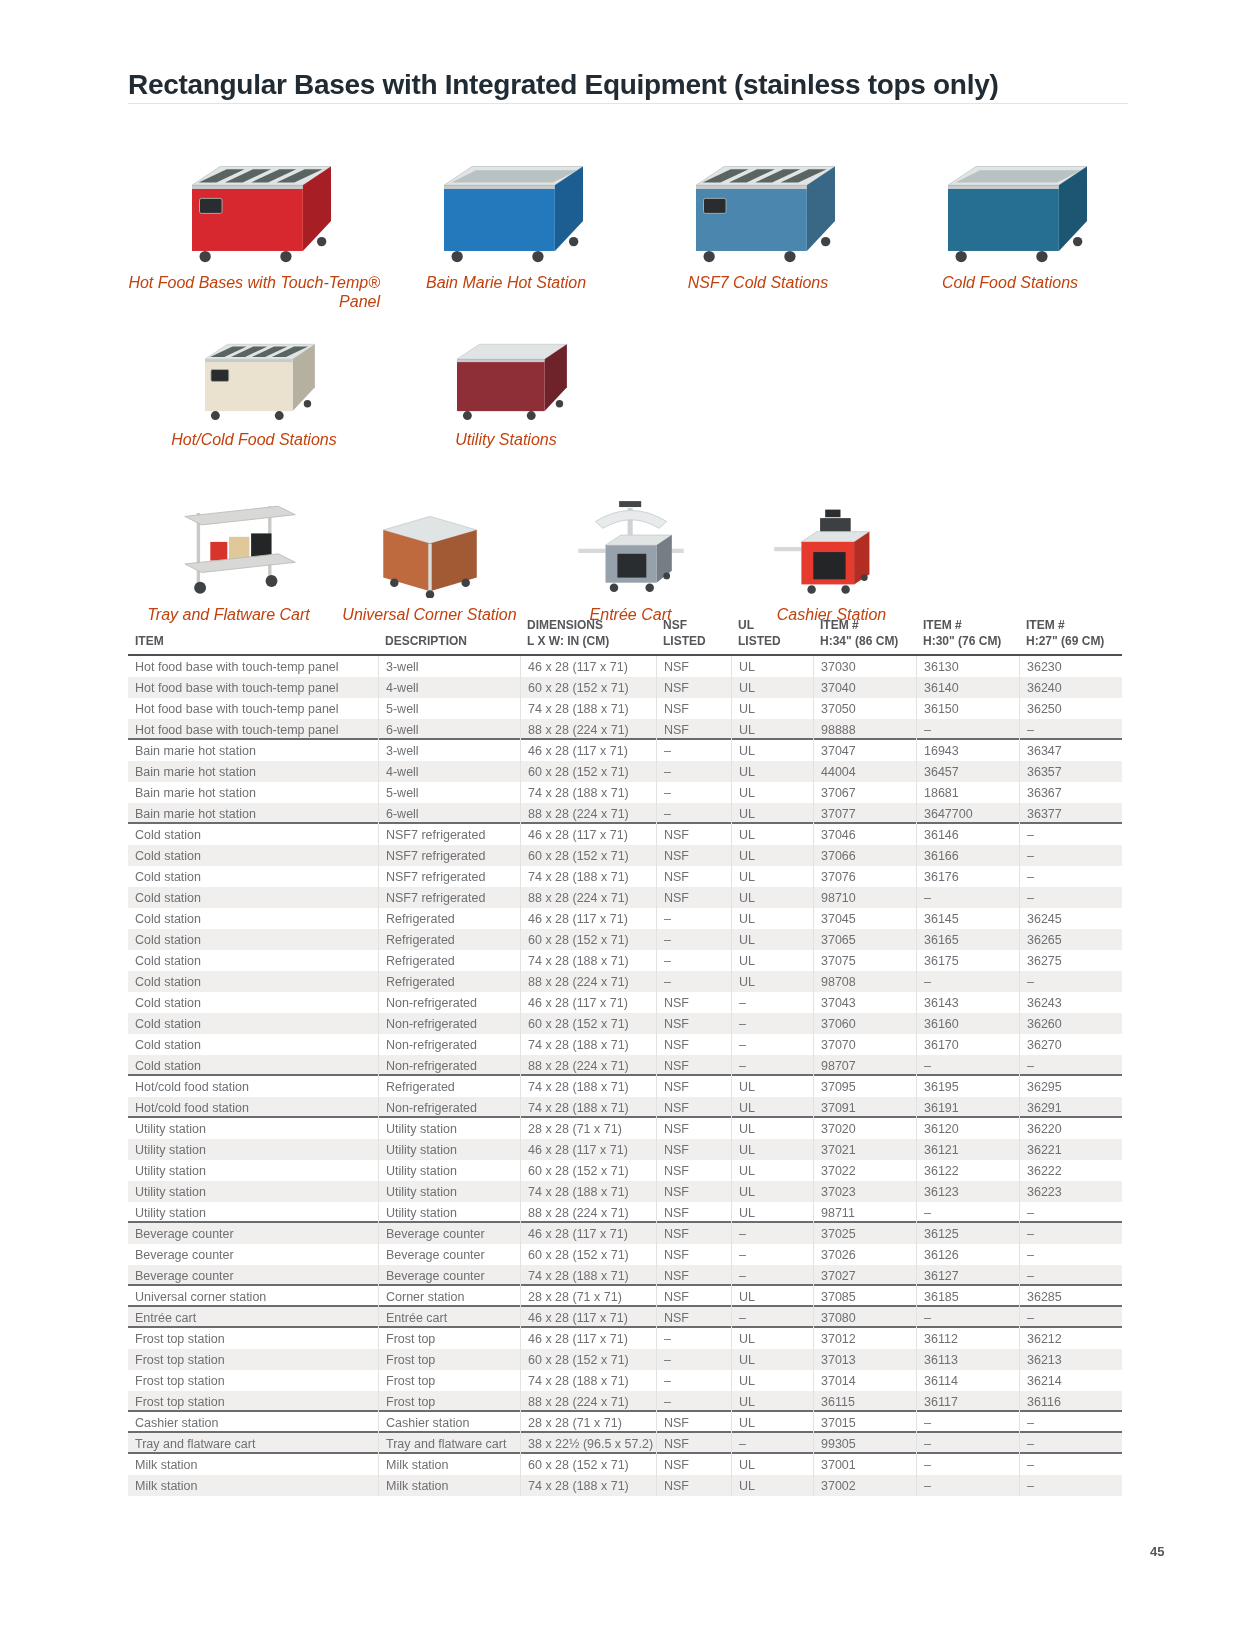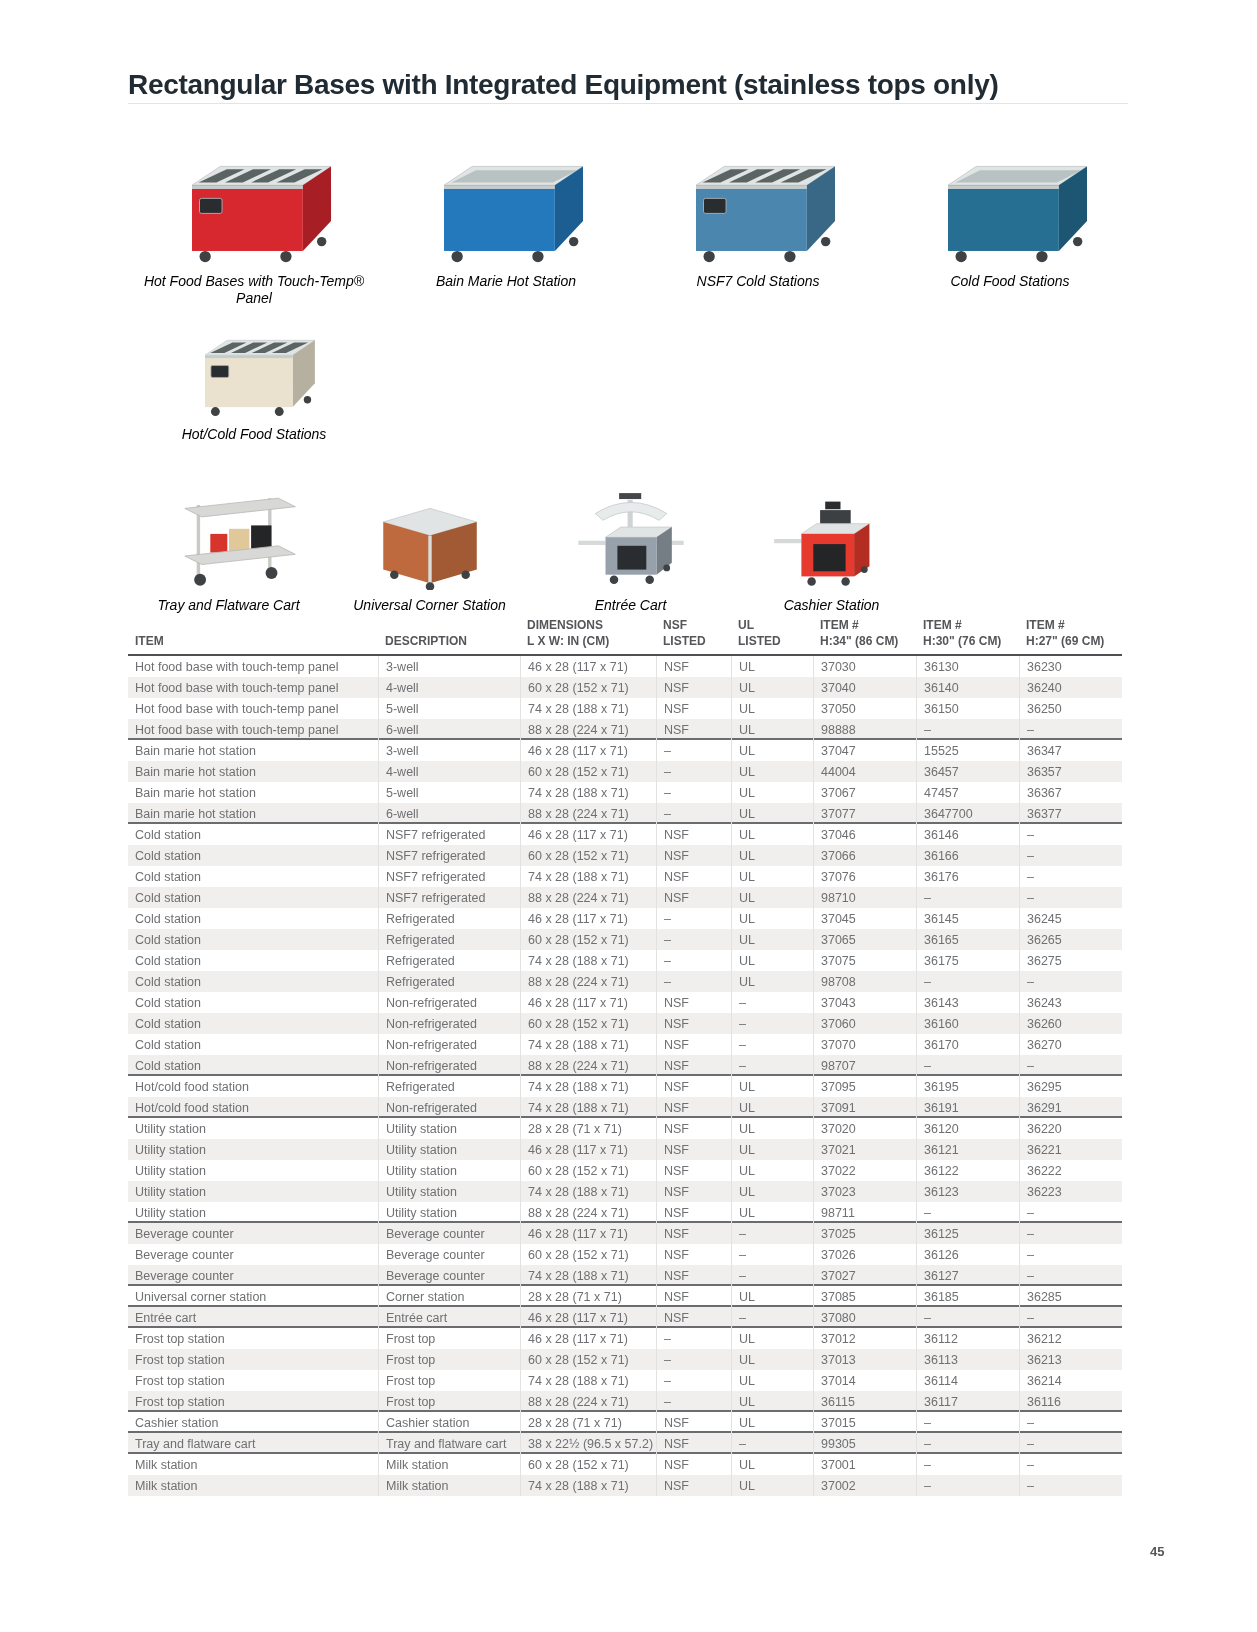--- a/index.html
+++ b/index.html
@@ -9,21 +9,21 @@
          color:#212b34;letter-spacing:-0.3px;}
   .rule{position:absolute;left:128px;top:103px;width:1000px;height:1px;background:#e4e4e2;}
   .gallery{position:absolute;left:128px;top:126px;width:1008px;}
   .g-row{display:flex;}
   .g-cell{width:252px;display:flex;flex-direction:column;align-items:center;}
   .g-row.five .g-cell{width:201px;}
   .g-img{display:flex;align-items:flex-end;justify-content:center;}
   .r0 .g-img{height:124px;width:208px;margin-top:16px;}
   .r1 .g-img{height:98px;width:196px;margin-top:14px;}
   .r2 .g-img{height:126px;width:170px;margin-top:22px;}
-  .g-cap{margin-top:7px;font-size:14px;font-style:italic;color:#000000;text-align:center;
+  .g-cap{margin-top:7px;font-size:16px;font-style:italic;color:#c2410c;text-align:right;
          line-height:1.2;}
   .table{position:absolute;left:128px;top:618px;width:994px;color:#6f7073;font-size:12.5px;}
   .thead{display:grid;grid-template-columns:250px 142px 136px 75px 82px 103px 103px 103px;
          align-items:end;border-bottom:2px solid #4f5053;padding-bottom:5px;
          color:#55565a;font-weight:700;font-size:12px;}
   .th{padding-left:7px;line-height:1.3;}
   .tbody .trow{display:grid;grid-template-columns:250px 142px 136px 75px 82px 103px 103px 103px;
          height:21px;align-items:stretch;}
   .tbody .trow:nth-child(even){background:#f0efed;}
   .trow.sep{box-shadow:inset 0 -2px 0 #6b6c6f;}
@@ -128,20 +128,35 @@
               <rect x="34" y="46" width="118" height="70" fill="#eae2cf"></rect>
               <rect x="34" y="46" width="118" height="4" fill="#c6cccc"></rect>
               <rect x="42" y="60" width="24" height="16" rx="2" fill="#2a2d2f" stroke="#aab0b0"></rect>
               <circle cx="48" cy="122" r="6" fill="#3f4245"></circle>
               <circle cx="134" cy="122" r="6" fill="#3f4245"></circle>
               <circle cx="172" cy="106" r="5" fill="#3f4245"></circle>
             </svg>
           </div>
           <div class="g-cap">Hot/Cold Food Stations</div>
         </div>
+        <div class="g-cell">
+          <div class="g-img">
+            <svg viewBox="0 0 200 132" width="100%" height="100%" preserveAspectRatio="xMidYMax meet">
+              <polygon points="34,46 64,26 182,26 152,46" fill="#e0e4e4" stroke="#c6cccc" stroke-width="1"></polygon>
+              <polygon points="152,46 182,26 182,84 152,116" fill="#8e2e37"></polygon>
+              <polygon points="152,46 182,26 182,84 152,116" fill="rgba(0,0,0,0.22)"></polygon>
+              <rect x="34" y="46" width="118" height="70" fill="#8e2e37"></rect>
+              <rect x="34" y="46" width="118" height="4" fill="#c6cccc"></rect>
+              <circle cx="48" cy="122" r="6" fill="#3f4245"></circle>
+              <circle cx="134" cy="122" r="6" fill="#3f4245"></circle>
+              <circle cx="172" cy="106" r="5" fill="#3f4245"></circle>
+            </svg>
+          </div>
+          <div class="g-cap">Utility Stations</div>
+        </div>
       </div>
       <div class="g-row r2 five">
         <div class="g-cell">
           <div class="g-img">
             <svg viewBox="0 0 200 132" width="100%" height="100%" preserveAspectRatio="xMidYMax meet">
               <rect x="62" y="32" width="4" height="84" fill="#c9c9c7"></rect>
               <rect x="146" y="24" width="4" height="84" fill="#c9c9c7"></rect>
               <rect x="78" y="66" width="20" height="22" fill="#d7352c"></rect>
               <rect x="100" y="60" width="24" height="28" fill="#e0c89a"></rect>
               <rect x="126" y="56" width="24" height="32" fill="#232527"></rect>
@@ -283,41 +298,41 @@
           <div class="td">–</div>
           <div class="td">–</div>
         </div>
         <div class="trow">
           <div class="td">Bain marie hot station</div>
           <div class="td">3-well</div>
           <div class="td">46 x 28 (117 x 71)</div>
           <div class="td">–</div>
           <div class="td">UL</div>
           <div class="td">37047</div>
-          <div class="td">15525</div>
+          <div class="td">16943</div>
           <div class="td">36347</div>
         </div>
         <div class="trow">
           <div class="td">Bain marie hot station</div>
           <div class="td">4-well</div>
           <div class="td">60 x 28 (152 x 71)</div>
           <div class="td">–</div>
           <div class="td">UL</div>
           <div class="td">44004</div>
           <div class="td">36457</div>
           <div class="td">36357</div>
         </div>
         <div class="trow">
           <div class="td">Bain marie hot station</div>
           <div class="td">5-well</div>
           <div class="td">74 x 28 (188 x 71)</div>
           <div class="td">–</div>
           <div class="td">UL</div>
           <div class="td">37067</div>
-          <div class="td">47457</div>
+          <div class="td">18681</div>
           <div class="td">36367</div>
         </div>
         <div class="trow sep">
           <div class="td">Bain marie hot station</div>
           <div class="td">6-well</div>
           <div class="td">88 x 28 (224 x 71)</div>
           <div class="td">–</div>
           <div class="td">UL</div>
           <div class="td">37077</div>
           <div class="td">3647700</div>

